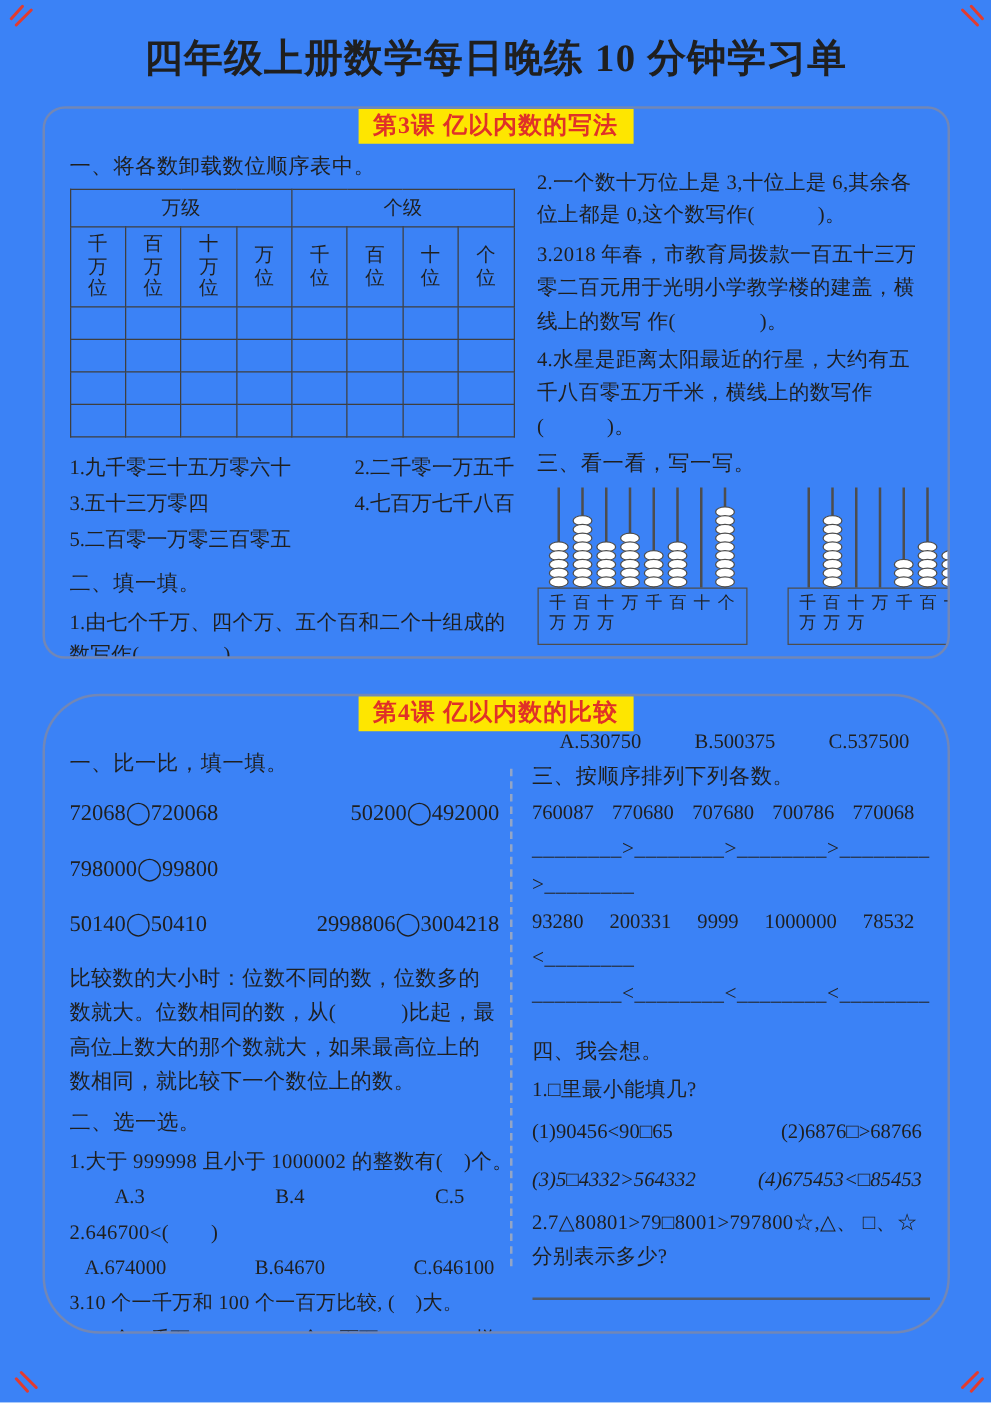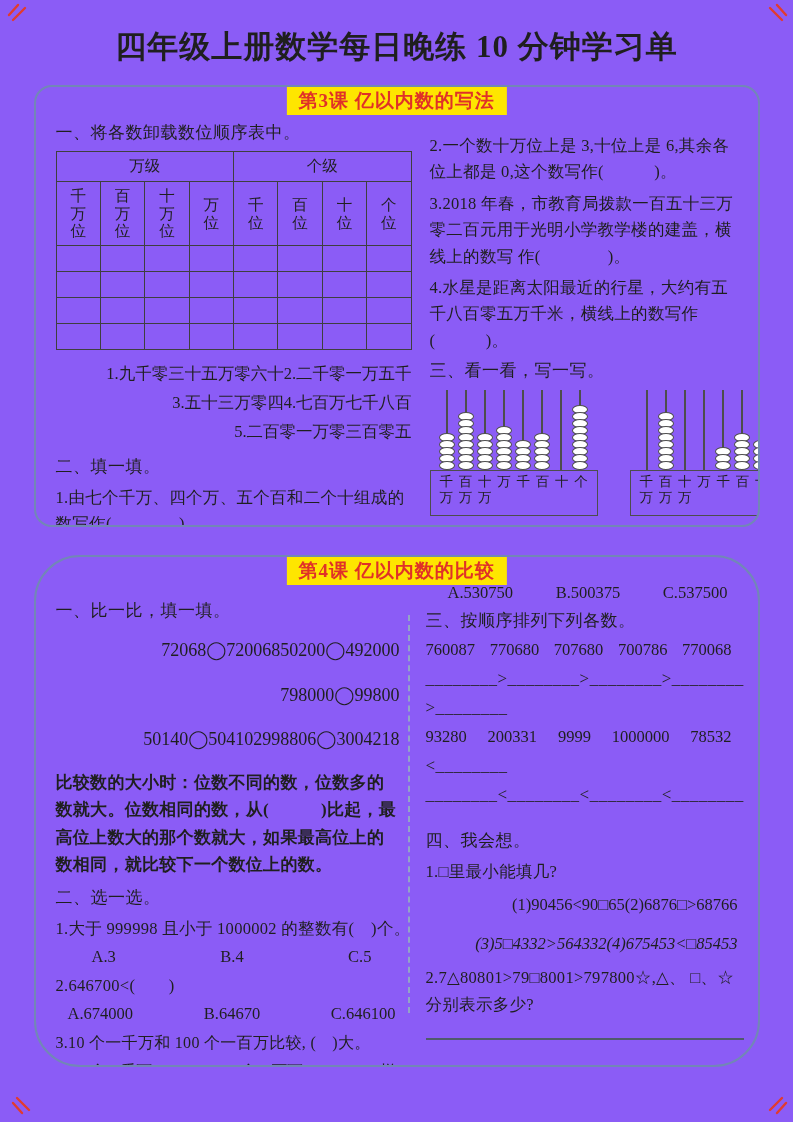--- a/index.html
+++ b/index.html
@@ -1,20 +1,20 @@
 <!DOCTYPE html>
 <html><head>
 <meta charset="utf-8">
 <style>
   * { box-sizing: border-box; margin: 0; padding: 0; }
   html,body { background:#ffffff; }
   .sheet {
     position: relative;
     width: 793px; height: 1122px;
-    background: #8b5cf6;
+    background: #3b82f6;
     font-family: "Liberation Serif", "DejaVu Serif", serif;
     color: #1f1f1f;
     overflow: hidden;
   }
   .page-title {
     text-align: center;
     font-size: 31px;
     font-weight: bold;
     padding-top: 26px;
     letter-spacing: 1px;
@@ -70,21 +70,21 @@
   .pv-empty td { height: 26px; }
   .vtext {
     display: inline-block;
     width: 1.1em;
     word-break: break-all;
     line-height: 1.15;
     text-align: center;
     vertical-align: middle;
   }
 
-  .pair-row { display: flex; justify-content: flex-end; font-size: 16.5px; line-height: 1.75; }
+  .pair-row { display: flex; justify-content: space-between; font-size: 16.5px; line-height: 1.75; }
   .pair-row.num { font-size: 18px; margin: 13px 0; }
 
   
   .abacus-row { display: flex; gap: 32px; margin-top: 8px; }
   .abacus { width: 168px; }
   .rods { display: flex; justify-content: space-around; padding: 0 8px; height: 80px; align-items: flex-end; }
   .rod {
     position: relative;
     width: 19px; height: 80px;
     display: flex; flex-direction: column;
@@ -373,21 +373,21 @@
           <span>50200◯492000</span>
         </div>
         <div class="pair-row num">
           <span>798000◯99800</span>
         </div>
         <div class="pair-row num">
           <span>50140◯50410</span>
           <span>2998806◯3004218</span>
         </div>
 
-        <div class="qtext" style="font-size:17px;line-height:1.62;font-weight:bold;">比较数的大小时：位数不同的数，位数多的数就大。位数相同的数，从(　　　)比起，最高位上数大的那个数就大，如果最高位上的数相同，就比较下一个数位上的数。</div>
+        <div class="qtext" style="font-size:17px;line-height:1.62;">比较数的大小时：位数不同的数，位数多的数就大。位数相同的数，从(　　　)比起，最高位上数大的那个数就大，如果最高位上的数相同，就比较下一个数位上的数。</div>
 
         <div class="qtitle" style="margin-top:7px;">二、选一选。</div>
         <div class="qtext nowrap">1.大于 999998 且小于 1000002 的整数有(　)个。</div>
         <div class="opts-row opts-spread">
           <span>A.3</span>
           <span>B.4</span>
           <span>C.5</span>
         </div>
         <div class="qtext">2.646700&lt;(　　)</div>
         <div class="opts-row opts-spread" style="padding-left:12px;padding-right:4px;align-items:center;">

